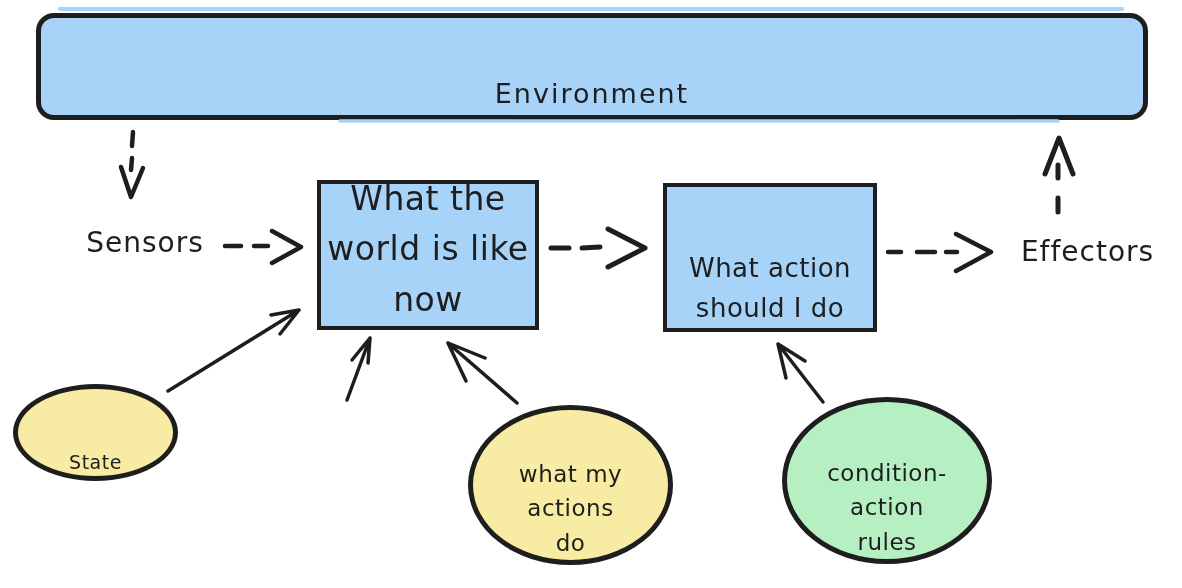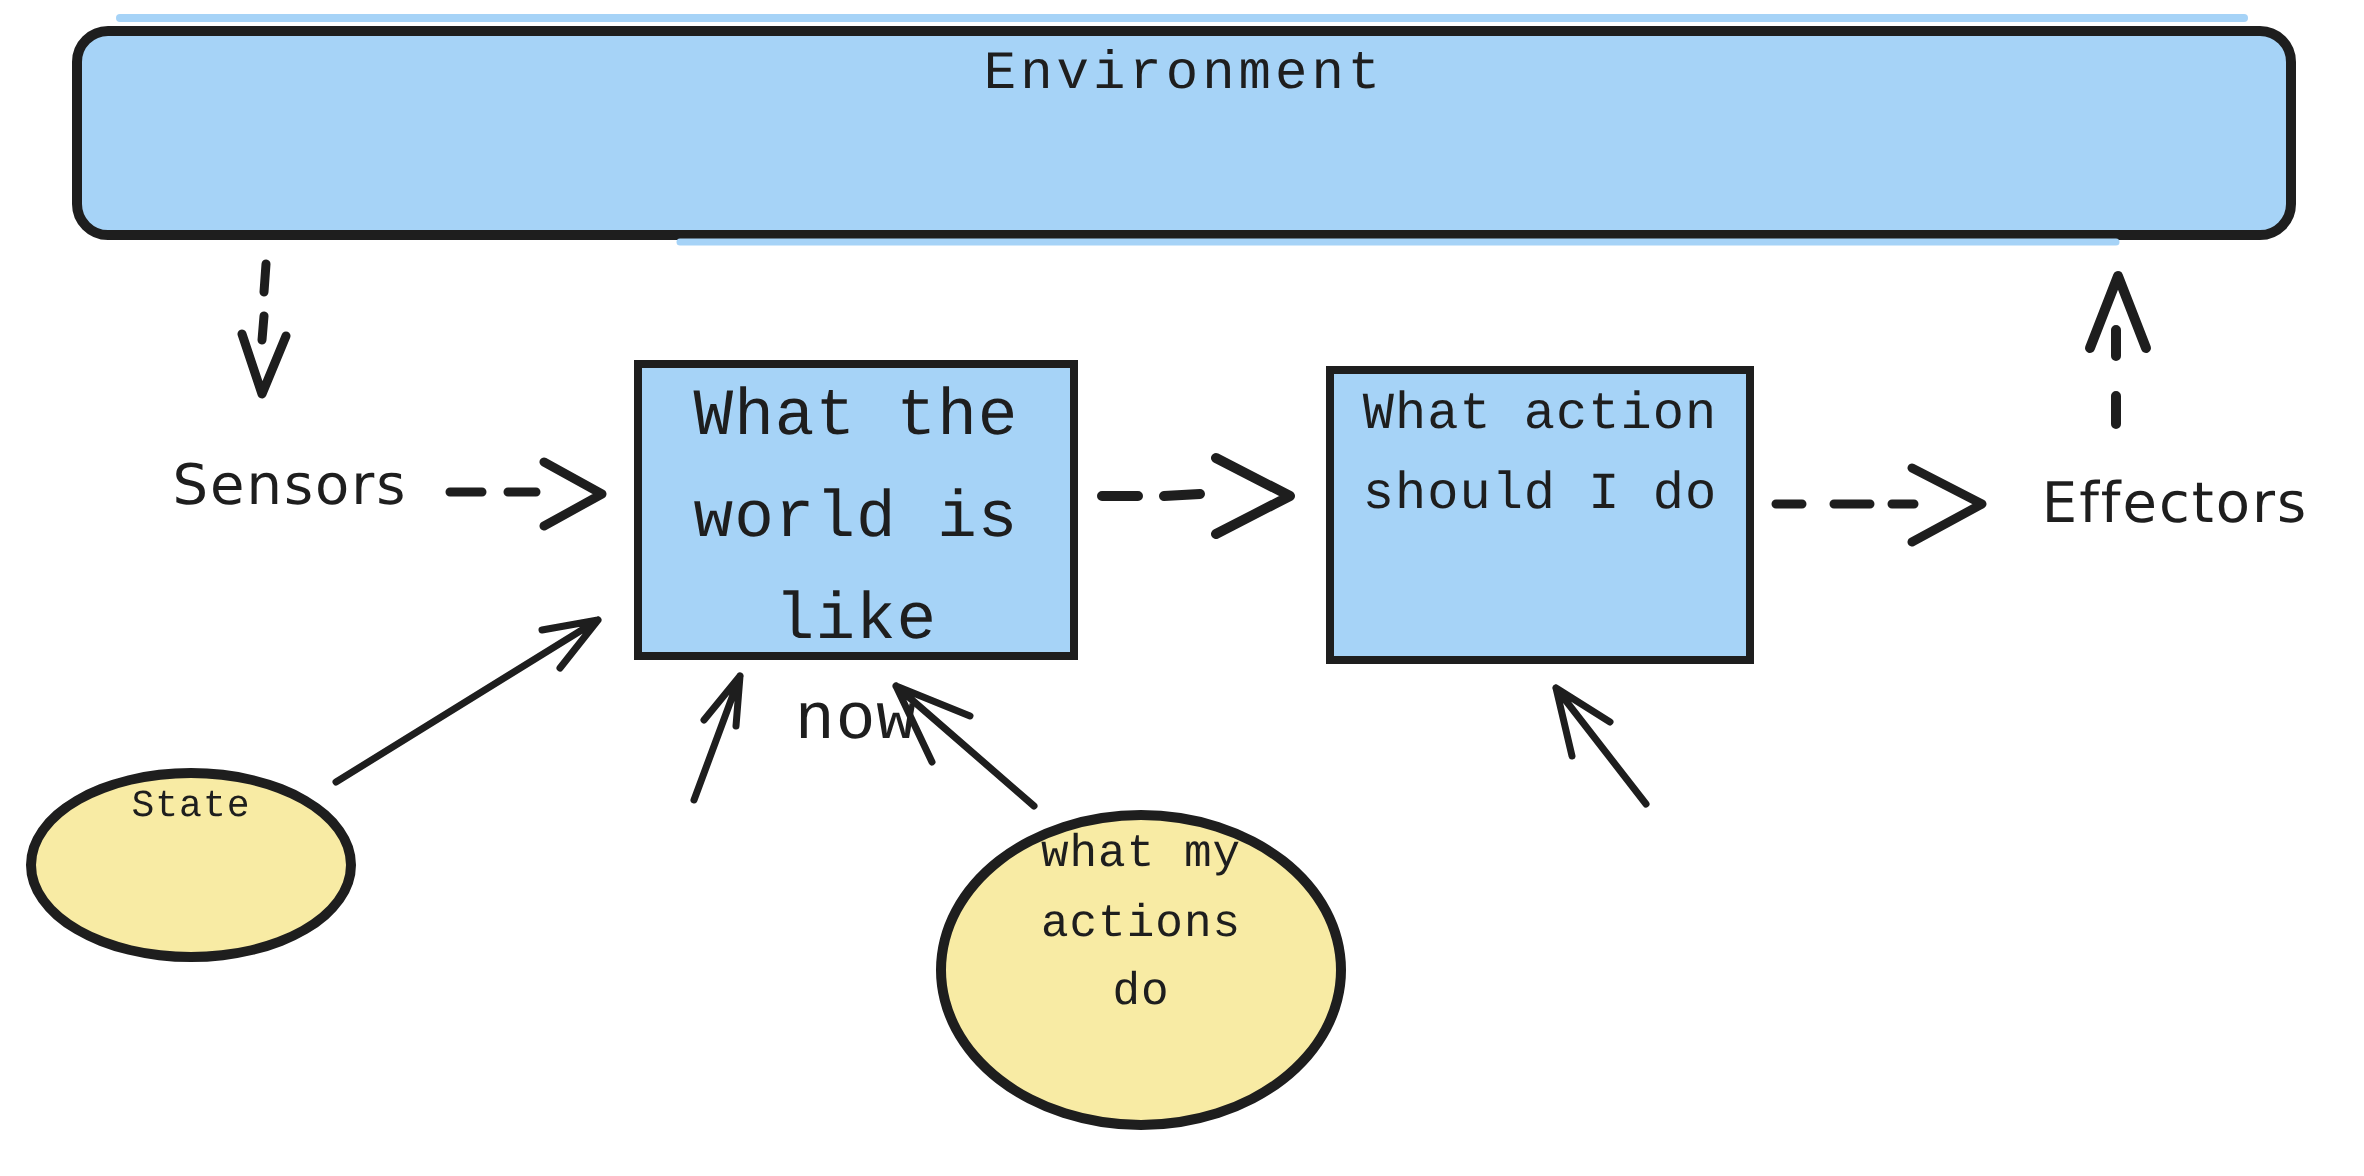--- a/index.html
+++ b/index.html
@@ -11,28 +11,27 @@
   .canvas {
     position: relative;
     width: 1182px;
     height: 588px;
     background: #ffffff;
     overflow: hidden;
   }
   .node {
     position: absolute;
     display: flex;
-    align-items: flex-start;
+    align-items: flex-end;
     justify-content: center;
     text-align: center;
     white-space: pre-line;
     border: 4px solid #1e1e1e;
     background: #a6d3f7;
     line-height: 1.54;
-    font-family: Liberation Mono, monospace;
   }
   .env-bar {
     left: 36px; top: 13px; width: 1112px; height: 107px;
     border-width: 5px;
     border-radius: 18px;
     font-size: 27px;
     letter-spacing: 2px;
   }
   .box-world {
     left: 317px; top: 180px; width: 222px; height: 150px;
@@ -105,20 +104,25 @@
     <span>State</span>
   </div>
 
 
   <div class="node ellipse el-actions">
     <span>what my
 actions
 do</span>
   </div>
 
+  <div class="node ellipse el-rules">
+    <span>condition-
+action
+rules</span>
+  </div>
 
   <svg class="arrow-layer" viewBox="0 0 1182 588" xmlns="http://www.w3.org/2000/svg">
 
     <path class="sketch" d="M60 9 H1122" stroke-width="4"></path>
     <path class="sketch" d="M340 121 H1058" stroke-width="3.5"></path>
 
     <path d="M133 132 L132 146 M132 158 L131 170 M121 167 L131 197 L143 168" stroke-width="4.5"></path>
 
     <path d="M225 246 L241 246 M254 246 L268 246 M272 231 L301 247 L272 263" stroke-width="4.5"></path>
 

